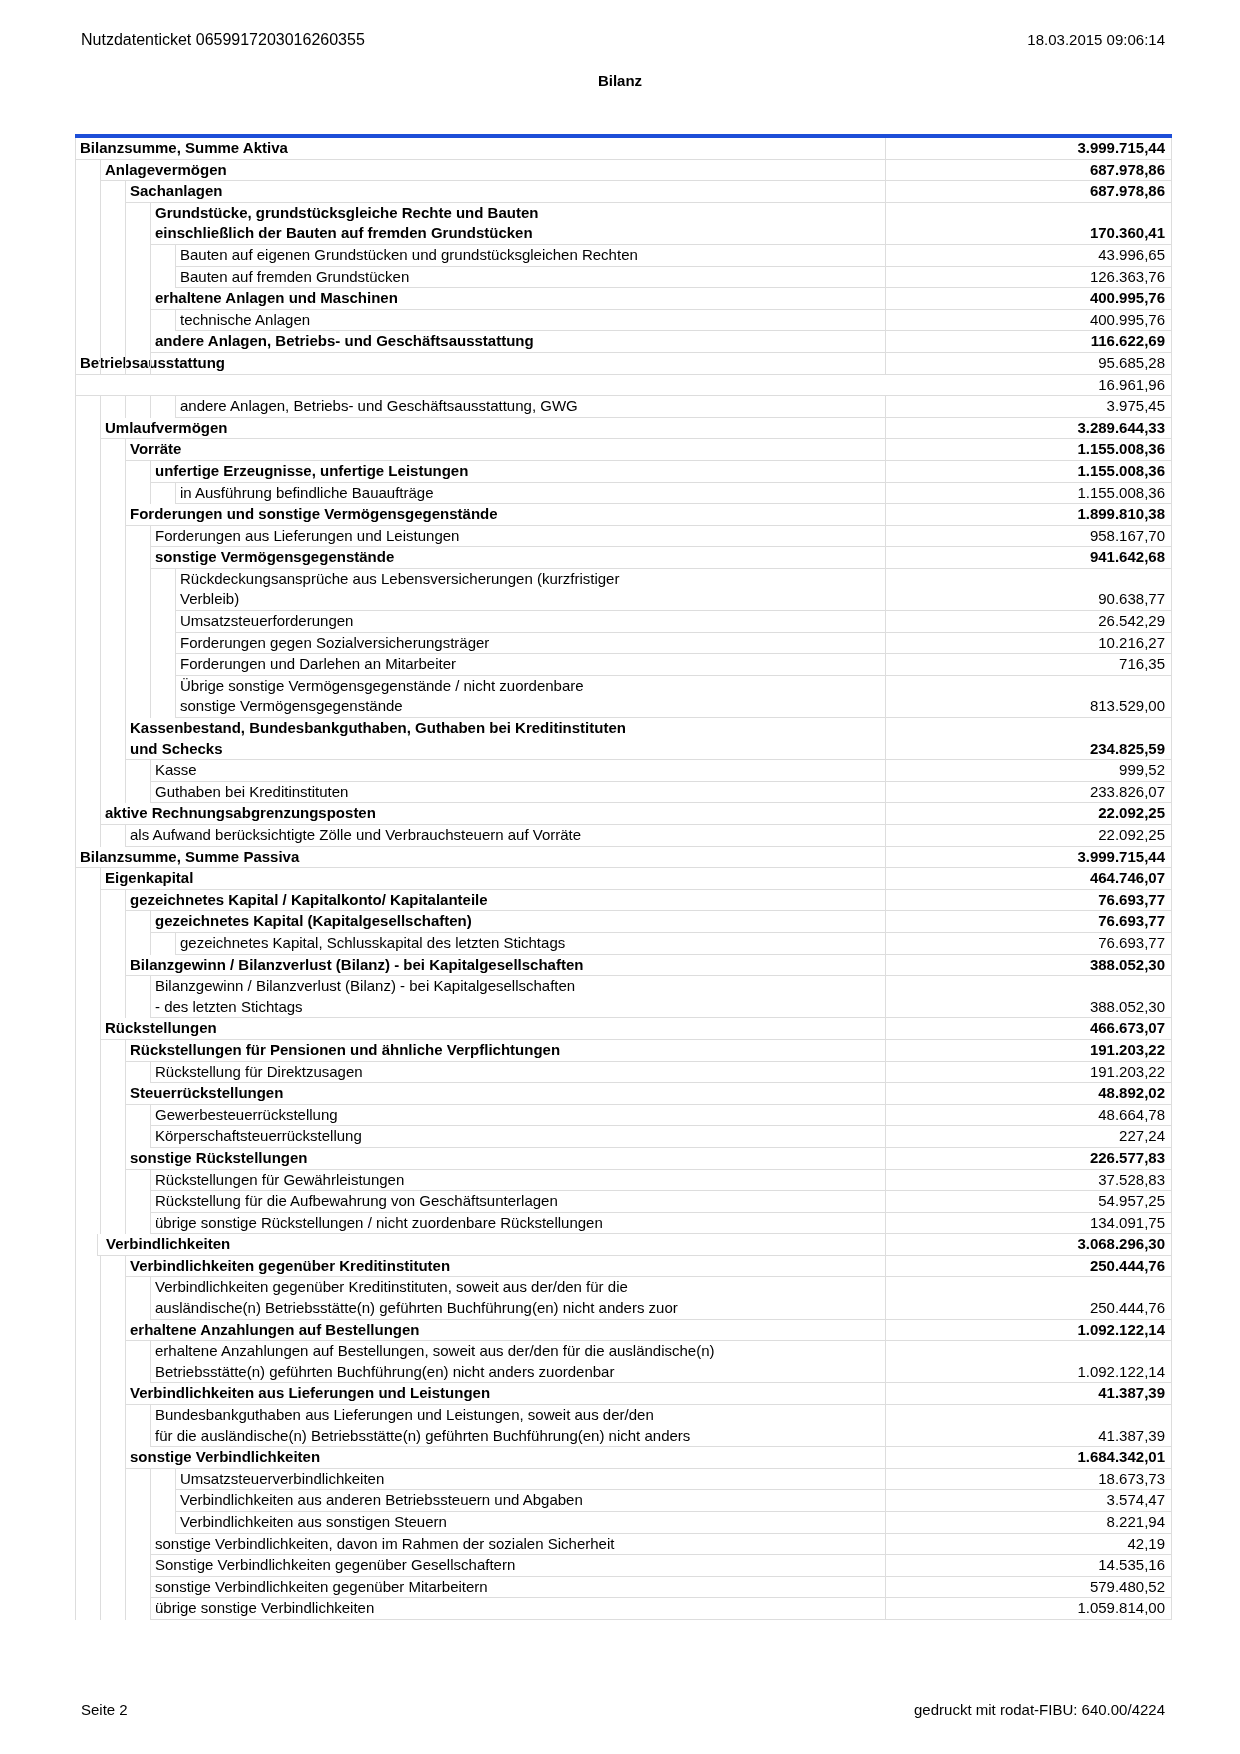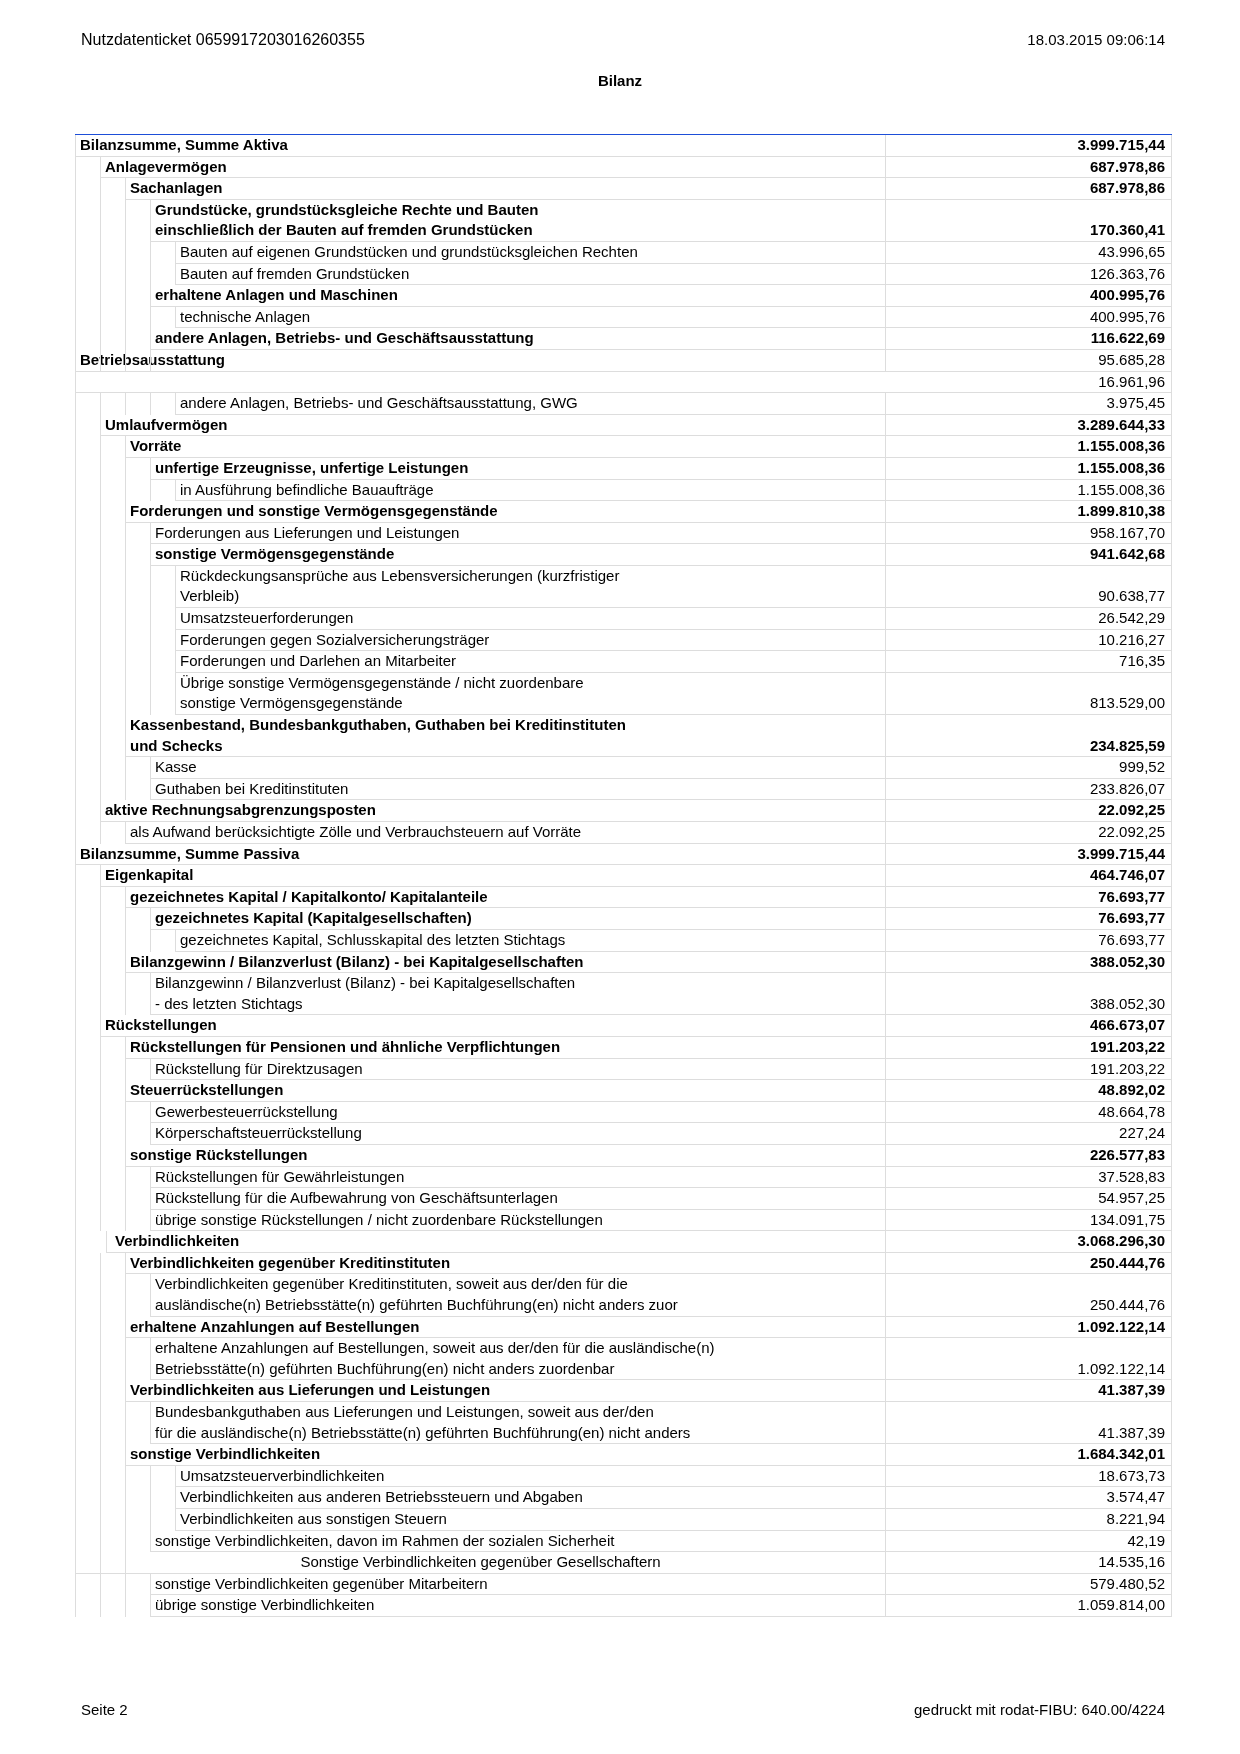--- a/index.html
+++ b/index.html
@@ -2,21 +2,21 @@
 <html><head>
 <meta charset="utf-8">
 <style>
   html, body { margin:0; padding:0; background:#fff; }
   body { width:1240px; height:1754px; position:relative; font-family:"Liberation Sans", sans-serif; color:#000; overflow:hidden; }
   .hdr-left { position:absolute; left:81px; top:31px; font-size:16px;text-align:center; }
   .hdr-right { position:absolute; right:75px; top:31px; font-size:15px; }
   .title { position:absolute; left:0; width:1240px; top:72px; text-align:center; font-size:15px; font-weight:bold; }
   .ftr-left { position:absolute; left:81px; top:1701px; font-size:15px; }
   .ftr-right { position:absolute; right:75px; top:1701px; font-size:15px;margin-left:12px; }
-  .tbl { position:absolute; left:75px; top:134px; width:1097px; border-top:1px solid #1d4ed8; }
+  .tbl { position:absolute; left:75px; top:134px; width:1097px; border-top:4px solid #1d4ed8; }
   .row { position:relative; display:flex; font-size:15px; line-height:20.6px; }
   .lbl { position:relative; width:810px; padding:0 0 0 0; box-sizing:border-box; }
   .lbl-text { display:block; border-bottom:1px solid #ddd; border-left:1px solid #ddd; padding:0 4px; min-height:20.6px; }
   .val { flex:1; text-align:right; border-left:1px solid #ddd; border-right:1px solid #ddd; border-bottom:1px solid #ddd; padding:0 6px 0 0; display:flex; align-items:flex-end; justify-content:flex-end; }
   .bold { font-weight:bold; }
   .guide { position:absolute; top:0; bottom:0; width:0; border-left:1px solid #ddd; }
 </style>
 </head>
 <body>
 
@@ -420,21 +420,21 @@
         <div class="guide" style="left: 0px;"></div>
         <div class="guide" style="left: 25px;"></div>
         <div class="guide" style="left: 50px;"></div>
         <span class="lbl-text" style="margin-left: 75px; white-space: pre-line;">übrige sonstige Rückstellungen / nicht zuordenbare Rückstellungen</span>
       </div>
       <div class="val">134.091,75</div>
     </div>
     <div class="row">
       <div class="lbl">
         <div class="guide" style="left: 0px;"></div>
-        <span class="lbl-text bold" style="margin-left: 31px; white-space: pre-line; padding-left: 8px;">Verbindlichkeiten</span>
+        <span class="lbl-text bold" style="margin-left: 22px; white-space: pre-line; padding-left: 8px;">Verbindlichkeiten</span>
       </div>
       <div class="val bold">3.068.296,30</div>
     </div>
     <div class="row">
       <div class="lbl">
         <div class="guide" style="left: 0px;"></div>
         <div class="guide" style="left: 25px;"></div>
         <span class="lbl-text bold" style="margin-left: 50px; white-space: pre-line;">Verbindlichkeiten gegenüber Kreditinstituten</span>
       </div>
       <div class="val bold">250.444,76</div>
@@ -530,21 +530,21 @@
         <div class="guide" style="left: 50px;"></div>
         <span class="lbl-text" style="margin-left: 75px; white-space: pre-line;">sonstige Verbindlichkeiten, davon im Rahmen der sozialen Sicherheit</span>
       </div>
       <div class="val">42,19</div>
     </div>
     <div class="row">
       <div class="lbl">
         <div class="guide" style="left: 0px;"></div>
         <div class="guide" style="left: 25px;"></div>
         <div class="guide" style="left: 50px;"></div>
-        <span class="lbl-text" style="white-space: pre-line; text-align: center;">Sonstige Verbindlichkeiten gegenüber Gesellschaftern</span>
+        <span class="lbl-text" style="margin-left: 75px; white-space: pre-line;">Sonstige Verbindlichkeiten gegenüber Gesellschaftern</span>
       </div>
       <div class="val">14.535,16</div>
     </div>
     <div class="row">
       <div class="lbl">
         <div class="guide" style="left: 0px;"></div>
         <div class="guide" style="left: 25px;"></div>
         <div class="guide" style="left: 50px;"></div>
         <span class="lbl-text" style="margin-left: 75px; white-space: pre-line;">sonstige Verbindlichkeiten gegenüber Mitarbeitern</span>
       </div>

